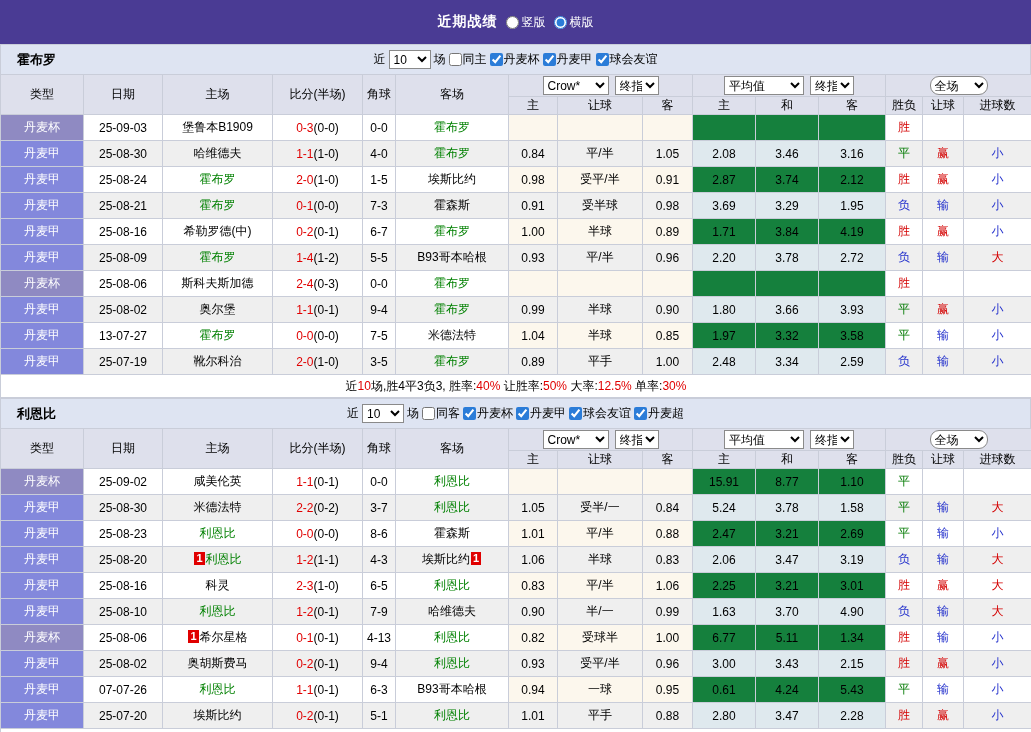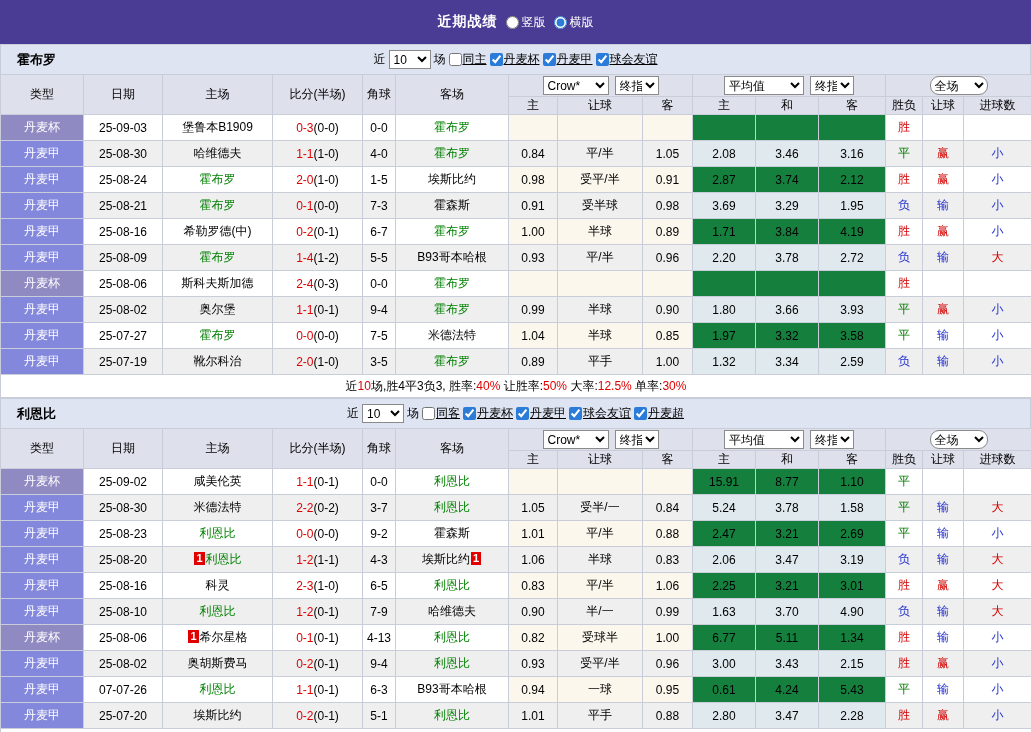--- a/index.html
+++ b/index.html
@@ -4,21 +4,21 @@
 <style>
   html,body{margin:0;padding:0;}
   body{width:1031px;font-family:"Liberation Sans","DejaVu Sans",sans-serif;font-size:12px;color:#000;background:#fff;}
   .titlebar{height:44px;background:#4a3b94;display:flex;align-items:center;justify-content:center;gap:8px;color:#fff;}
   .titlebar .title{font-weight:bold;font-size:14px;letter-spacing:1px;}
   .titlebar label{display:inline-flex;align-items:center;gap:3px;font-size:12px;cursor:default;}
   input[type=radio],input[type=checkbox]{accent-color:#2b7cd8;width:13px;height:13px;margin:0;}
   .section-bar{height:30px;background:#dee4f2;border:1px solid #c9cdd9;border-bottom:none;display:flex;align-items:center;position:relative;box-sizing:border-box;}
   .section-bar .team{position:absolute;left:16px;font-weight:bold;font-size:13px;}
   .controls{margin:0 auto;display:flex;align-items:center;gap:3px;}
-  .controls label{display:inline-flex;align-items:center;gap:1px;text-decoration:underline;}
+  .controls label{display:inline-flex;align-items:center;gap:1px;}
   select{font-size:12px;height:19px;background:#fff;border:1px solid #8a8a8a;}
   .sel-count{width:42px;}
   .sel-crow{width:66px;}
   .sel-final{width:44px;}
   .sel-avg{width:80px;}
   .sel-full{width:58px;border-radius:9px;}
   table{width:1031px;border-collapse:collapse;table-layout:fixed;}
   th,td{border:1px solid #c9cdd9;text-align:center;padding:0;overflow:hidden;white-space:nowrap;}
   thead th{background:#dee0ec;font-weight:normal;font-size:12px;}
   tr.hrowA th{height:21px;}
@@ -263,21 +263,21 @@
         <td class="crow">0.90</td>
         <td class="avg">1.80</td>
         <td class="avg">3.66</td>
         <td class="avg">3.93</td>
         <td class="t-green">平</td>
         <td class="t-red">赢</td>
         <td class="t-blue">小</td>
       </tr>
       <tr class="r-odd">
         <td class="league" style="background: rgb(131, 136, 220);">丹麦甲</td>
-        <td>25-07-27</td>
+        <td>13-07-27</td>
         <td><span class="self">霍布罗</span></td>
         <td><span class="score-full">0-0</span><span>(0-0)</span></td>
         <td>7-5</td>
         <td><span>米德法特</span></td>
         <td class="crow">1.04</td>
         <td class="crow">半球</td>
         <td class="crow">0.85</td>
         <td class="avg">1.97</td>
         <td class="avg">3.32</td>
         <td class="avg">3.58</td>
@@ -288,21 +288,21 @@
       <tr class="r-even">
         <td class="league" style="background: rgb(131, 136, 220);">丹麦甲</td>
         <td>25-07-19</td>
         <td><span>靴尔科治</span></td>
         <td><span class="score-full">2-0</span><span>(1-0)</span></td>
         <td>3-5</td>
         <td><span class="self">霍布罗</span></td>
         <td class="crow">0.89</td>
         <td class="crow">平手</td>
         <td class="crow">1.00</td>
-        <td class="avg">1.32</td>
+        <td class="avg">2.48</td>
         <td class="avg">3.34</td>
         <td class="avg">2.59</td>
         <td class="t-blue">负</td>
         <td class="t-blue">输</td>
         <td class="t-blue">小</td>
       </tr>
     </tbody>
   <tfoot>
     <tr>
         <td colspan="15" id="summary-0"><span>近</span><span class="r">10</span><span>场,胜4平3负3, 胜率:</span><span class="r">40%</span><span> 让胜率:</span><span class="r">50%</span><span> 大率:</span><span class="r">12.5%</span><span> 单率:</span><span class="r">30%</span></td>
@@ -421,21 +421,21 @@
         <td class="avg">1.58</td>
         <td class="t-green">平</td>
         <td class="t-blue">输</td>
         <td class="t-red">大</td>
       </tr>
       <tr class="r-odd">
         <td class="league" style="background: rgb(131, 136, 220);">丹麦甲</td>
         <td>25-08-23</td>
         <td><span class="self">利恩比</span></td>
         <td><span class="score-full">0-0</span><span>(0-0)</span></td>
-        <td>9-2</td>
+        <td>8-6</td>
         <td><span>霍森斯</span></td>
         <td class="crow">1.01</td>
         <td class="crow">平/半</td>
         <td class="crow">0.88</td>
         <td class="avg">2.47</td>
         <td class="avg">3.21</td>
         <td class="avg">2.69</td>
         <td class="t-green">平</td>
         <td class="t-blue">输</td>
         <td class="t-blue">小</td>

